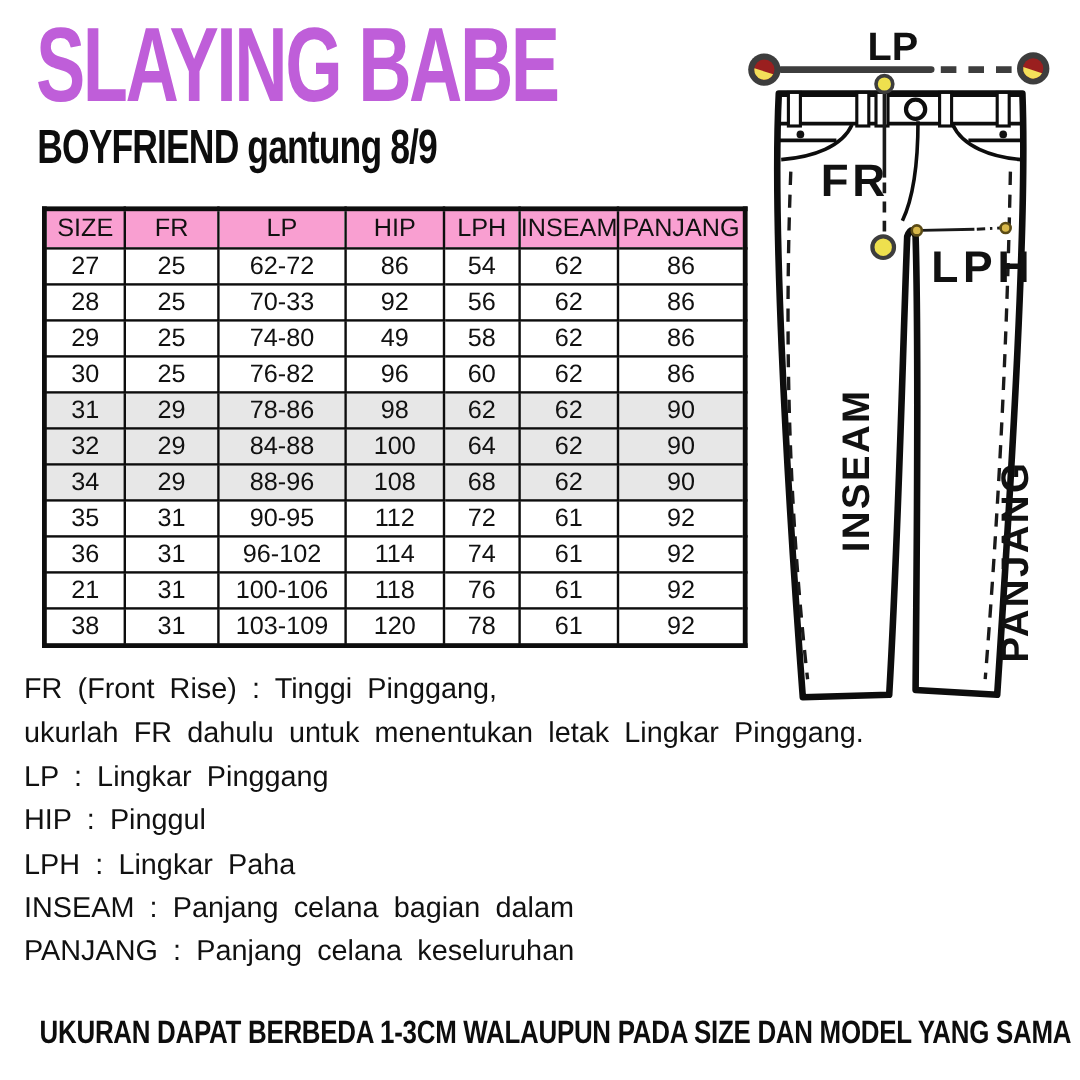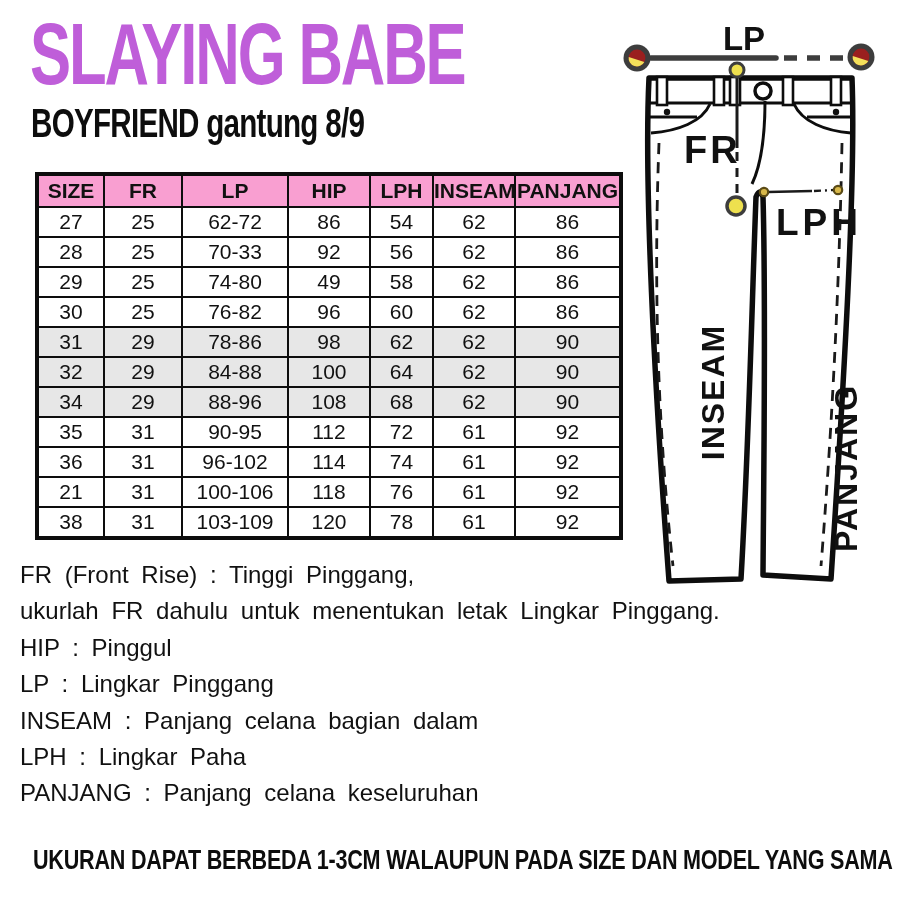--- a/index.html
+++ b/index.html
@@ -22,21 +22,21 @@
   table.size-table{
     position:absolute;left:35px;top:172px;width:584px;
     border-collapse:collapse;table-layout:fixed;
     border:4px solid #0d0d0d;
   }
   .size-table th,.size-table td{
     border:2px solid #0d0d0d;text-align:center;vertical-align:middle;
     padding:0;height:28px;font-size:21px;overflow:hidden;white-space:nowrap;
   }
   .size-table th{
-    background:#f99fd1;font-weight:bold;height:30px;font-size:21px;
+    background:#f99fd1;font-weight:normal;height:30px;font-size:21px;
   }
   .size-table tr.shaded td{background:#e7e7e7;}
   .legend{
     position:absolute;left:20px;top:557px;width:700px;
     font-size:24px;line-height:36.4px;color:#111;word-spacing:6px;
   }
   .footer{
     position:absolute;left:33px;top:845px;
     font-size:27px;font-weight:800;letter-spacing:-0.3px;color:#0d0d0d;
     white-space:nowrap;transform:scaleX(0.80);transform-origin:left top;
@@ -226,20 +226,20 @@
   <circle cx="838" cy="190" r="4.2" fill="#d8b84a" stroke="#5b4b16" stroke-width="2.2"></circle>
   <text x="776" y="235" font-size="37" font-weight="600" letter-spacing="4">LPH</text>
 
   <text transform="rotate(-90 724 392)" x="724" y="392" text-anchor="middle" font-size="32" font-weight="600" letter-spacing="2">INSEAM</text>
   <text transform="rotate(-90 857 468)" x="857" y="468" text-anchor="middle" font-size="32" font-weight="600" letter-spacing="2">PANJANG</text>
 </svg>
 
 <div class="legend">
   <div>FR (Front Rise) : Tinggi Pinggang,</div>
   <div>ukurlah FR dahulu untuk menentukan letak Lingkar Pinggang.</div>
+  <div>LP : Lingkar Pinggang</div>
   <div>HIP : Pinggul</div>
-  <div>LP : Lingkar Pinggang</div>
+  <div>LPH : Lingkar Paha</div>
   <div>INSEAM : Panjang celana bagian dalam</div>
-  <div>LPH : Lingkar Paha</div>
   <div>PANJANG : Panjang celana keseluruhan</div>
 </div>
 
 <div class="footer">UKURAN DAPAT BERBEDA 1-3CM WALAUPUN PADA SIZE DAN MODEL YANG SAMA</div>
 
 </body></html>

